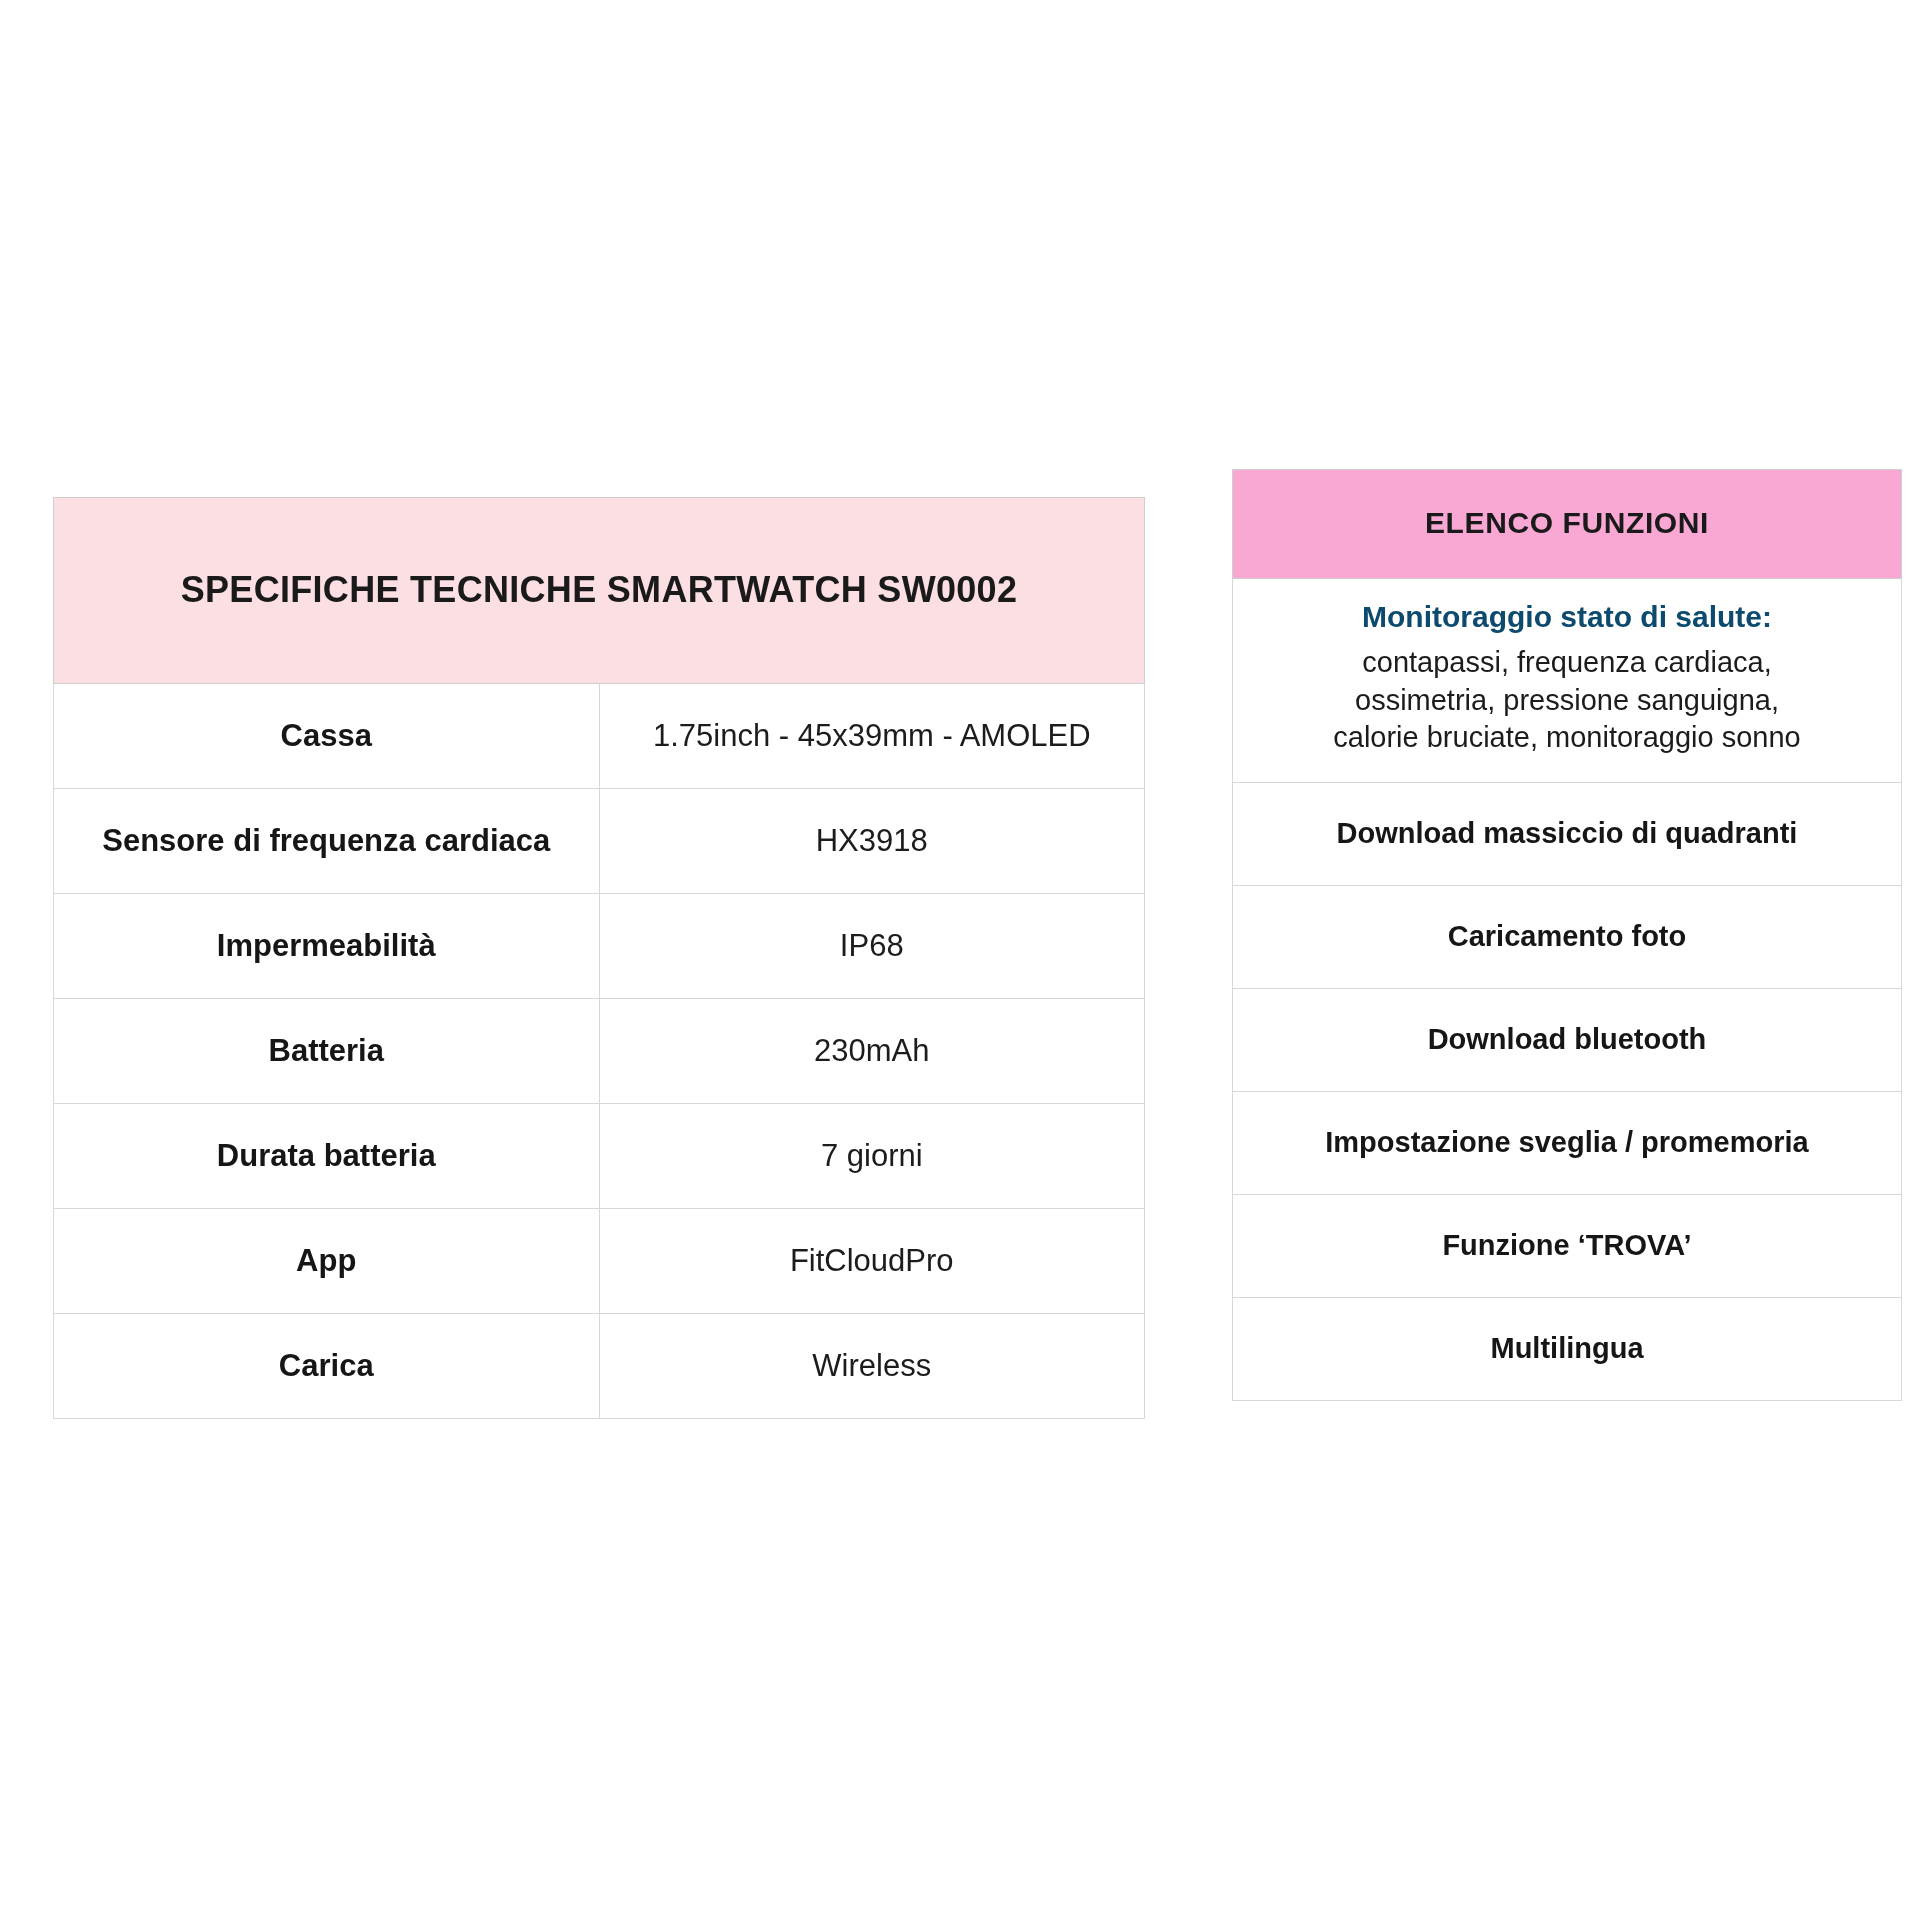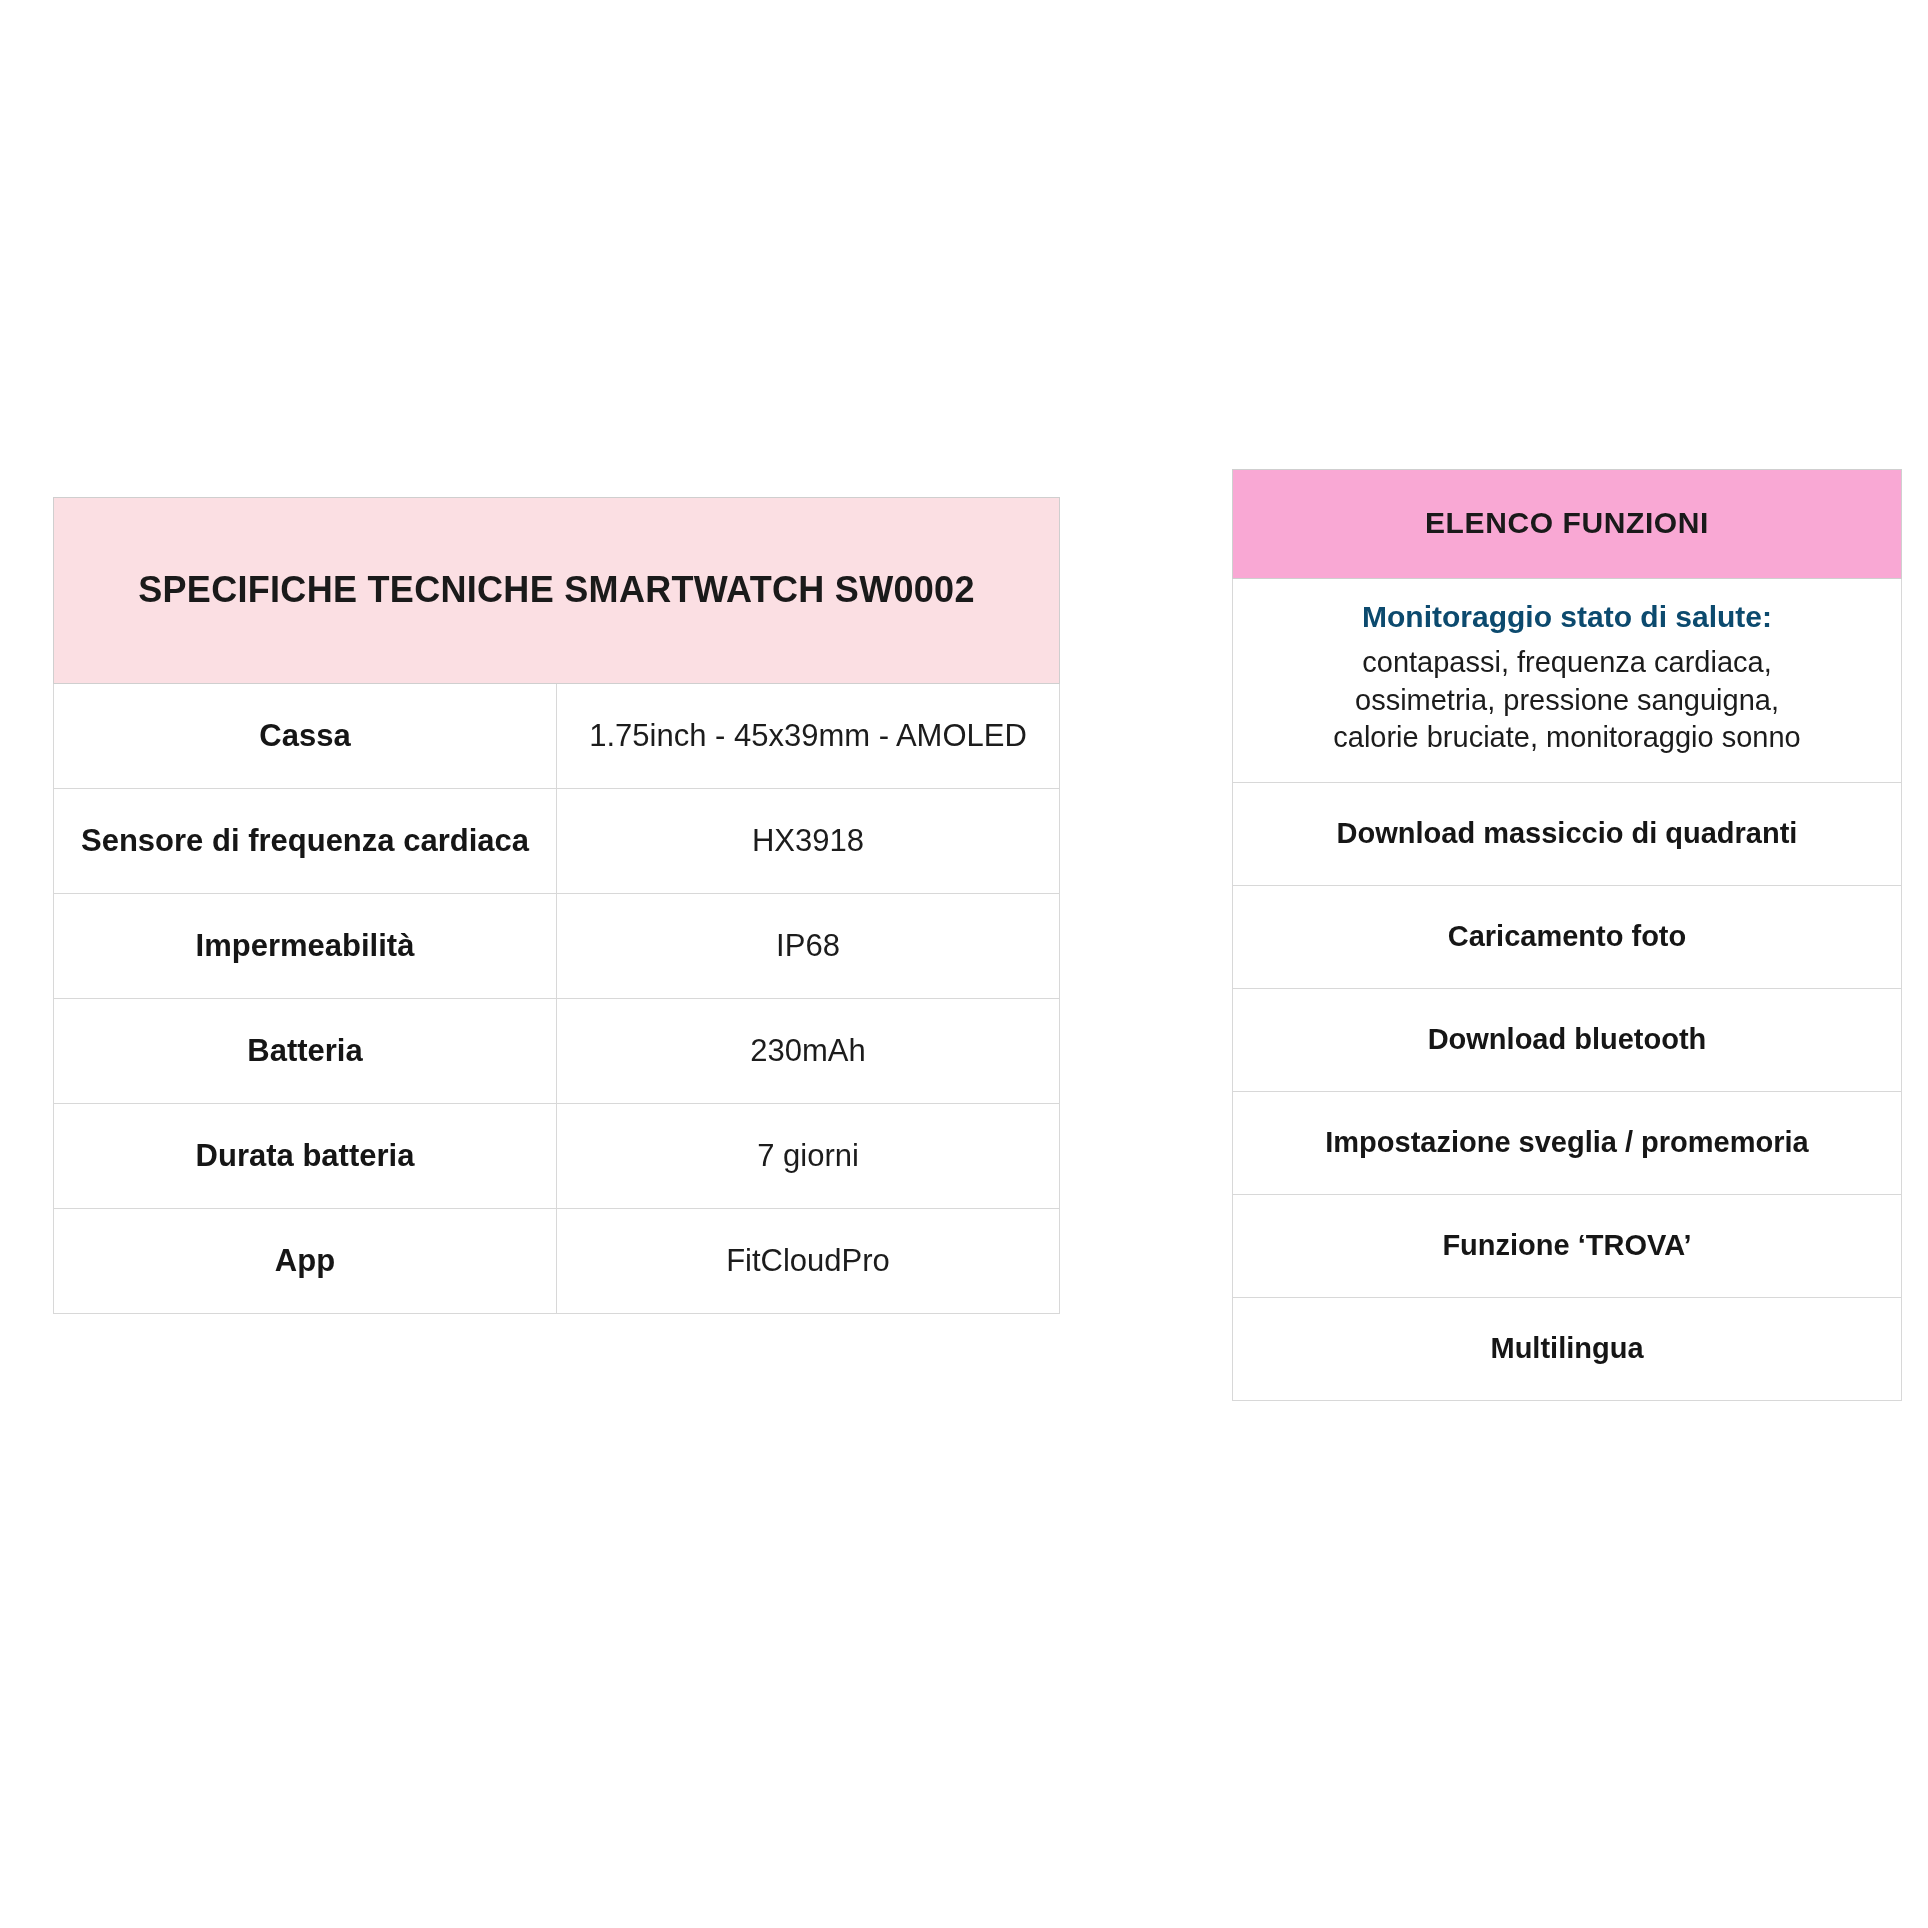--- a/index.html
+++ b/index.html
@@ -17,21 +17,21 @@
     width: 1928px;
     height: 1928px;
     box-sizing: border-box;
   }
 
   
   .specs-table {
     position: absolute;
     left: 53px;
     top: 497px;
-    width: 1007px;
+    width: 1092px;
     border-collapse: collapse;
     table-layout: fixed;
   }
 
   .specs-table .header-cell {
     background: #fbdfe3;
     border: 0.9px solid #cfcfcf;
     text-align: center;
     font-weight: bold;
     font-size: 36px;
@@ -144,20 +144,24 @@
         <td class="value">230mAh</td>
       </tr>
       <tr>
         <td class="label">Durata batteria</td>
         <td class="value">7 giorni</td>
       </tr>
       <tr>
         <td class="label">App</td>
         <td class="value">FitCloudPro</td>
       </tr>
+      <tr>
+        <td class="label">Carica</td>
+        <td class="value">Wireless</td>
+      </tr>
     </tbody>
   </table>
 
   <table class="funcs-table">
     <tbody>
       <tr>
         <td class="header-cell">ELENCO FUNZIONI</td>
       </tr>
       <tr>
         <td class="func-block">

